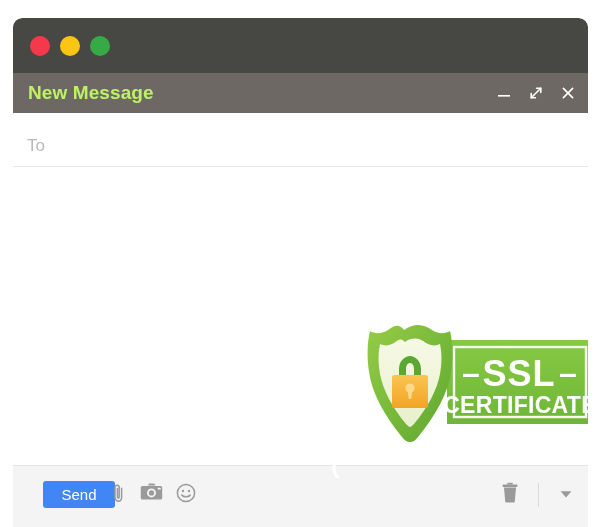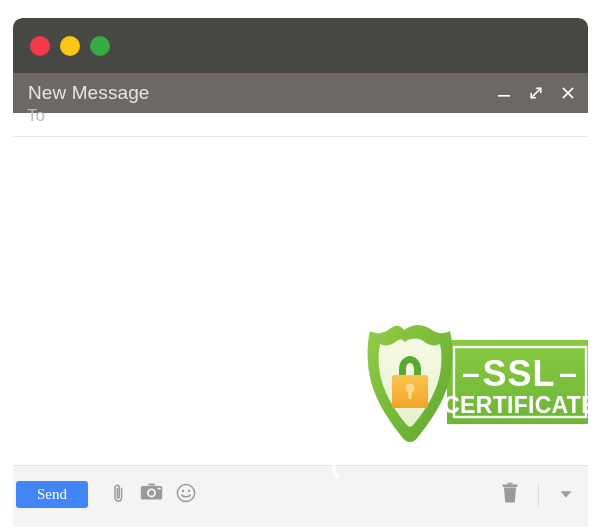--- a/index.html
+++ b/index.html
@@ -52,25 +52,25 @@
   #title-bar {
     position: absolute;
     left: 0; top: 55px;
     width: 575px;
     height: 40px;
     background: #6d6863;
     display: flex;
     align-items: center;
   }
   #window-title {
-    color: #e5e5e5;
+    color: #bef264;
     font-size: 19px;
     margin-left: 15px;
     letter-spacing: 0.1px;
-    font-weight: 400;
+    font-weight: 700;
     white-space: nowrap;
   }
   .win-controls {
     position: absolute;
     right: 12px;
     top: 0;
     height: 40px;
     display: flex;
     align-items: center;
     gap: 16px;
@@ -79,21 +79,21 @@
     width: 16px;
     height: 16px;
     display: block;
     cursor: pointer;
   }
 
   
   #fields {
     position: absolute;
     left: 0;
-    top: 77px;
+    top: 107px;
     width: 575px;
   }
   .field-row {
     height: 42px;
     border-bottom: 1px solid #e8e8e8;
     display: flex;
     align-items: center;
     box-sizing: border-box;
   }
   .field-input {
@@ -138,29 +138,29 @@
     left: 0;
     top: 447px;
     width: 575px;
     height: 62px;
     background: #f4f4f4;
     border-top: 1px solid #e3e3e3;
     box-sizing: border-box;
   }
   #send-button {
     position: absolute;
-    left: 3px;
+    left: 30px;
     top: 15px;
     width: 72px;
     height: 27px;
     background: #4285f4;
     color: #ffffff;
     border: 0;
     border-radius: 3px;
-    font-family: Liberation Serif, serif;
+    font-family: Liberation Sans, sans-serif;
     font-size: 15px;
     cursor: pointer;
     padding: 0;
     line-height: 27px;
   }
   .tool-icons {
     position: absolute;
     left: 97px;
     top: 15px;
     display: flex;

